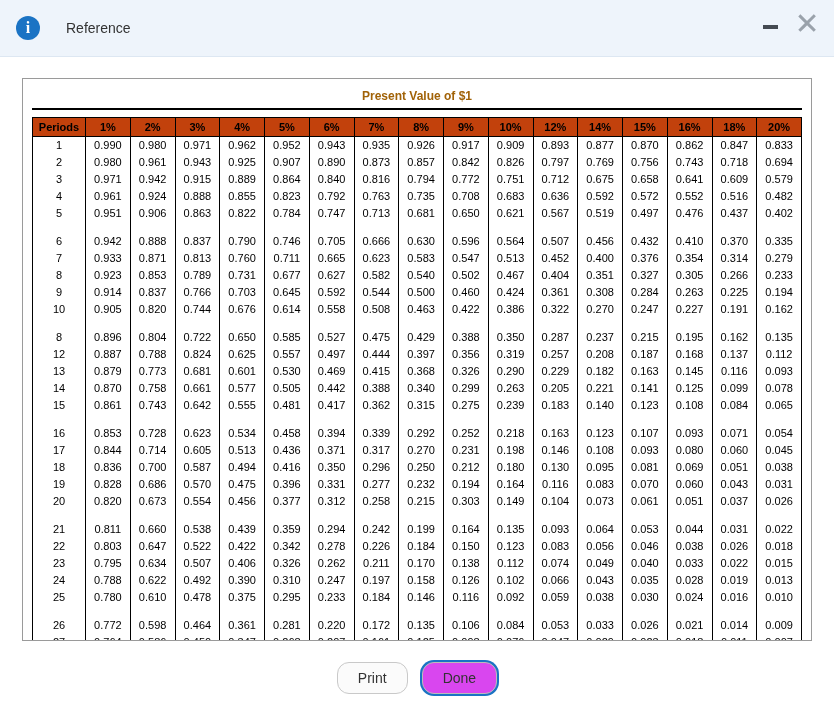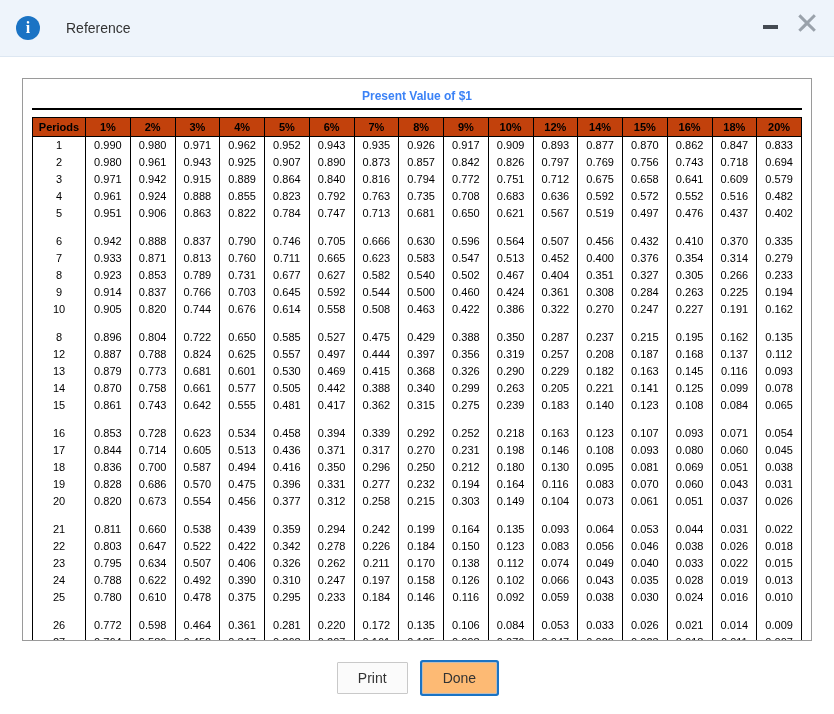--- a/index.html
+++ b/index.html
@@ -93,21 +93,21 @@
   }
   .table-wrap {
     position: absolute;
     left: 9px; top: 6px;
     width: 770px;
   }
   .tbl-title {
     text-align: center;
     font-size: 12px;
     font-weight: bold;
-    color: #3b82f6;
+    color: #a16207;
     padding: 4px 0 5px 0;
     border-bottom: 2px solid #000;
     margin-bottom: 7px;
   }
   table.pv {
     border-collapse: collapse;
     width: 770px;
     table-layout: fixed;
   }
   table.pv th, table.pv td {
@@ -154,31 +154,31 @@
     justify-content: center;
     align-items: center;
     gap: 14px;
   }
   .btn {
     font-family: "Liberation Sans", sans-serif;
     font-size: 14px;
     color: #333333;
     background: #fbfbfb;
     border: 1px solid #c9c9c9;
-    border-radius: 1px;
+    border-radius: 12px;
     padding: 7px 20px;
     min-width: 58px;
     text-align: center;
     cursor: pointer;
     box-sizing: border-box;
   }
   .btn.focused {
     border: 1px solid #bbbbbb;
     box-shadow: 0 0 0 2px #1a73c4;
-    background: #fdba74;
+    background: #d946ef;
   }
 </style>
 </head>
 <body>
 
 <div class="titlebar">
   <div class="title-left">
     <span class="info-icon">i</span>
     <span class="title-text">Reference</span>
   </div>

